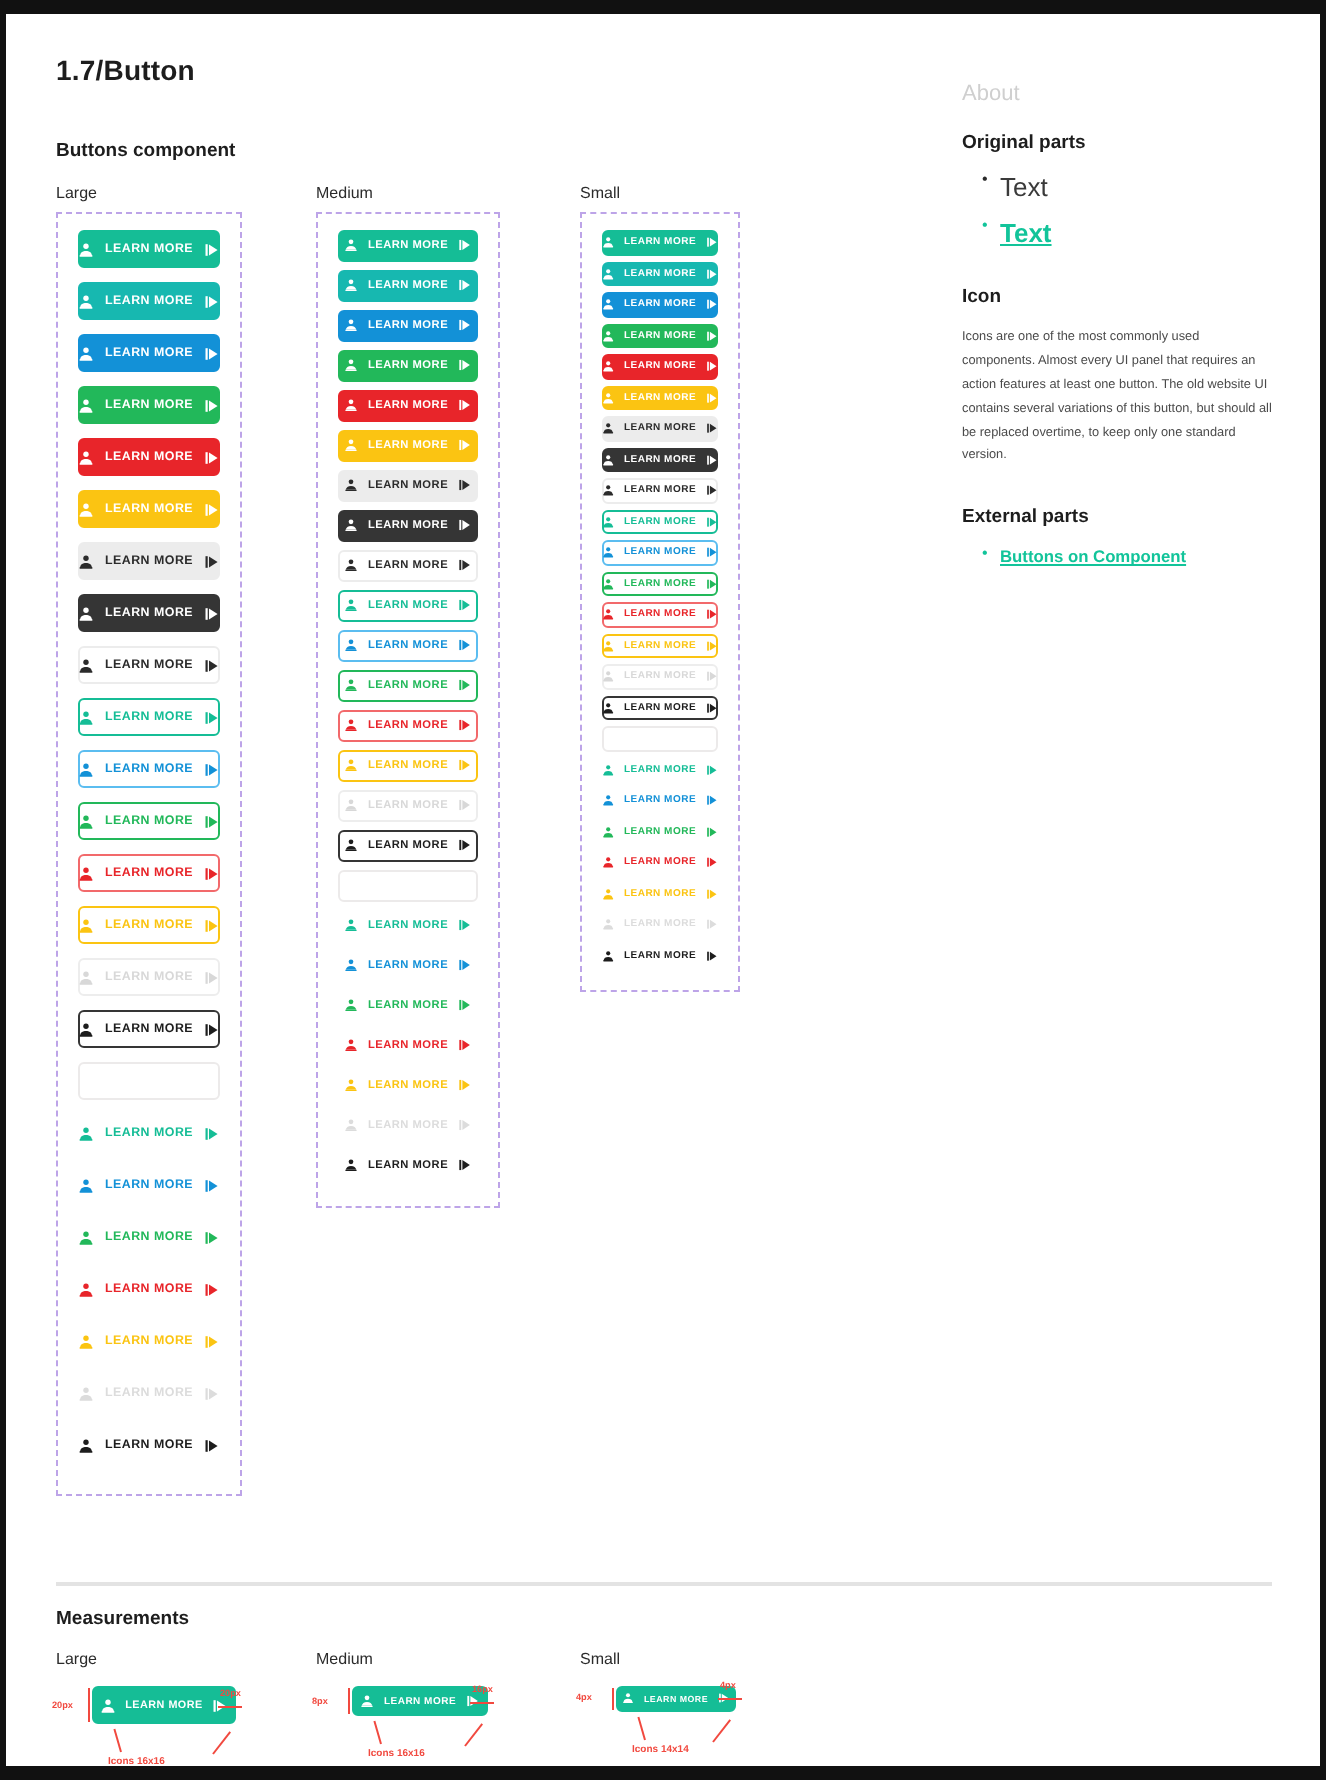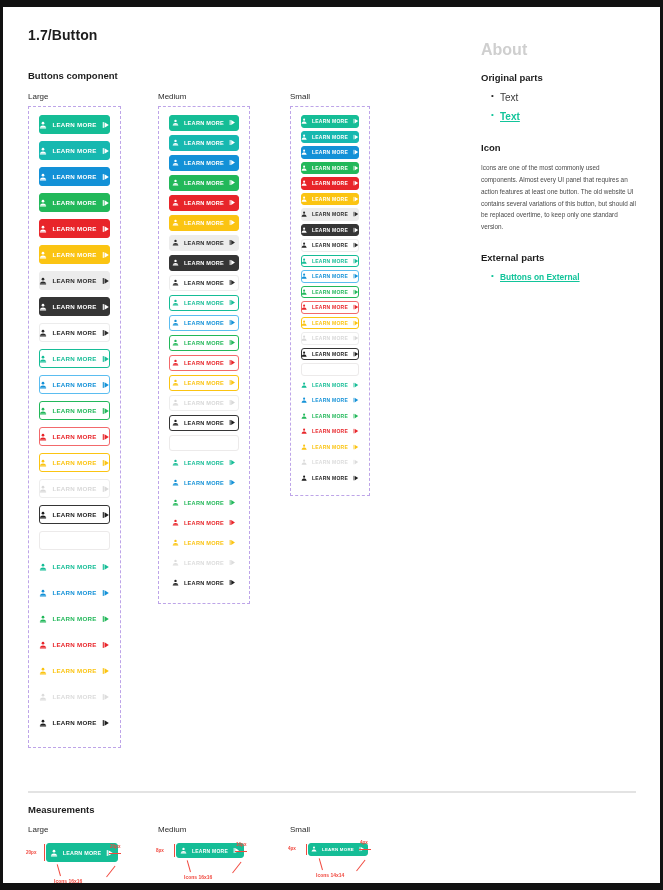--- a/index.html
+++ b/index.html
@@ -71,26 +71,26 @@
   .size-large  .ic { width:8px; height:8px; }
   .size-medium .ic { width:7px; height:7px; }
   .size-small  .ic { width:6.2px; height:6.2px; }
 
   .btn.ghost { background:transparent !important; border-color:transparent !important; box-shadow:none; }
   .btn.blank { background:#fff; border:1px solid #eceaea; }
 
   
   .sidebar { position:absolute; left:478px; top:34px; width:160px; }
   .sb-about {
-    font-size:16px; color:#cfcfcf; font-weight:700; margin:0 0 13px 0;
+    font-size:11px; color:#cfcfcf; font-weight:400; margin:0 0 13px 0;
   }
   .sb-h { font-size:9.5px; font-weight:700; color:#1d1d1d; margin:0 0 9px 0; }
   .sb-h.sp { margin-top:19px; }
   .sb-list { list-style:none; margin:0 0 0 10px; padding:0; }
-  .sb-list li { font-size:10px; color:#3a3a3a; margin-bottom:7px; position:relative; padding-left:9px; line-height:1.2; }
+  .sb-list li { font-size:13px; color:#3a3a3a; margin-bottom:7px; position:relative; padding-left:9px; line-height:1.2; }
   .sb-list li::before { content:"•"; position:absolute; left:0; top:-1px; color:#2b2b2b; font-size:8px; }
   .sb-list li.accent::before { color:#12c49a; }
   .sb-list li.accent a { color:#12c49a; font-weight:700; text-decoration:underline; }
   .sb-list li a { color:inherit; }
   .sb-note { font-size:6.4px; line-height:1.85; color:#4a4a4a; margin:0; width:155px; }
   .sb-ext { margin-top:2px; }
   .sb-ext li { font-size:8.4px; }
   .sb-ext li a { color:#12c49a; font-weight:700; text-decoration:underline; }
 
   
@@ -972,21 +972,21 @@
       <div class="sb-about">About</div>
       <div class="sb-h">Original parts</div>
       <ul class="sb-list">
         <li><span>Text</span></li>
         <li class="accent"><a href="#">Text</a></li>
       </ul>
       <div class="sb-h sp">Icon</div>
       <p class="sb-note">Icons are one of the most commonly used components. Almost every UI panel that requires an action features at least one button. The old website UI contains several variations of this button, but should all be replaced overtime, to keep only one standard version.</p>
       <div class="sb-h sp">External parts</div>
       <ul class="sb-list sb-ext">
-        <li class="accent"><a href="#">Buttons on External</a></li>
+        <li class="accent"><a href="#">Buttons on Component</a></li>
       </ul>
     </div>
 
     <div class="divider"></div>
     <div class="sec-title meas-title">Measurements</div>
 
     <div class="meas-cols" id="meas-cols">
       <div class="meas-col mc-large">
         <div class="col-label">Large</div>
       <div class="meas-btn-wrap" style="width: 72px;">

